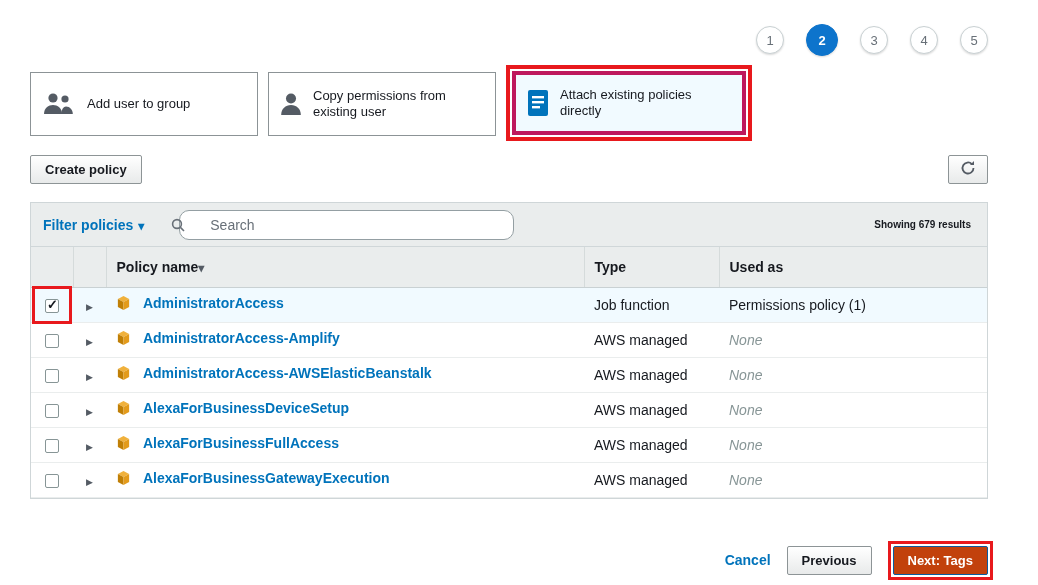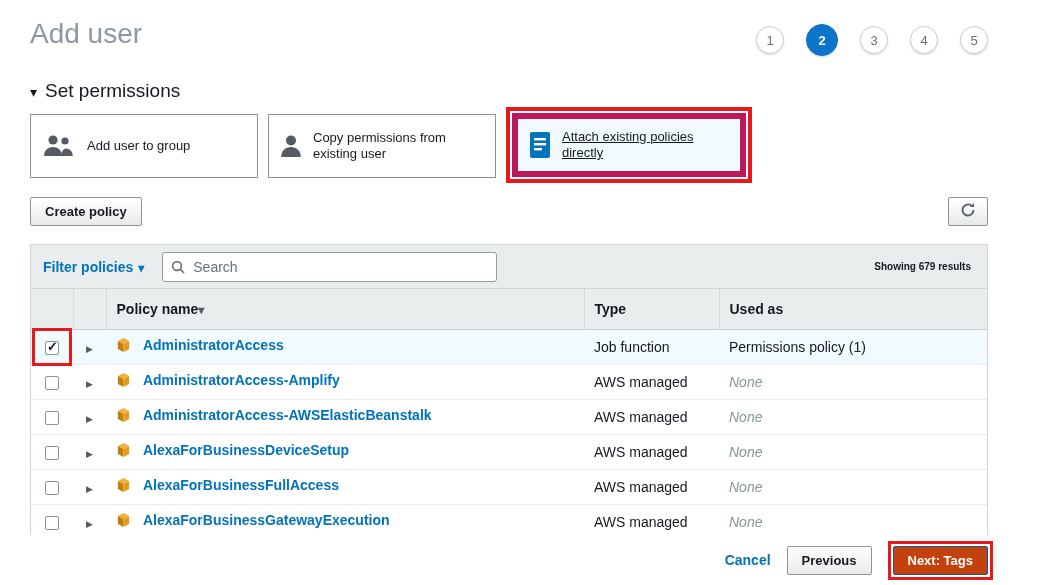--- a/index.html
+++ b/index.html
@@ -19,38 +19,38 @@
   
   .section-heading { padding:8px 0 12px 30px; font-size:19px; color:#16191f; display:flex; align-items:center; gap:8px; }
   .icon-caret-down-dark::before { content:"▾"; font-size:14px; color:#16191f; }
 
   
   .cards { display:flex; align-items:flex-start; gap:10px; padding:0 30px; }
   .card { width:228px; min-height:64px; border:1px solid #8c9396; background:#fff;
           display:flex; align-items:center; gap:10px; padding:6px 10px; cursor:pointer; }
   .card-label { font-size:13px; line-height:1.25; }
   .red-wrap { border:4px solid #e8191d; padding:2px; margin-top:-7px; background:#fff; }
-  .card.selected { width:234px; min-height:64px; background:#f1faff; border:6px solid #be185d;text-decoration:underline; }
+  .card.selected { width:234px; min-height:64px; background:#f1faff; border:4px solid #be185d; }
   .card-icon { flex:0 0 auto; display:flex; align-items:center; justify-content:center; }
 
   
   .toolbar { margin-top:14px; padding:0 50px 0 30px; display:flex; justify-content:space-between; align-items:center; }
   .btn { font-size:13px; font-weight:700; color:#16191f; padding:6px 14px;
          background:linear-gradient(#ffffff,#e8eaea); border:1px solid #8d9496; border-radius:2px; cursor:pointer; }
   .refresh-btn { width:40px; padding:4px 0; display:flex; align-items:center; justify-content:center; height:29px; }
 
   
   .panel { margin:18px 50px 0 30px; border:1px solid #cfd6d8; background:#fff; }
   .filterbar { height:44px; background:#eaeded; display:flex; align-items:center; padding:16px 12px; gap:18px;
                border-bottom:1px solid #d0d7d9; }
   .filter-link { color:#0073bb; font-weight:700; font-size:14px; cursor:pointer; display:flex; align-items:center; gap:5px; }
   .icon-caret-down-blue::before { content:"▾"; font-size:12px; color:#0073bb; }
   .searchwrap { position:relative; }
-  .search-input { width:335px; height:30px; border:1px solid #949fa3; border-radius:3px;
-                  padding:0 8px 0 30px; font-size:14px; background:#fff; color:#16191f; }
+  .search-input { width:335px; height:30px; border:1px solid #949fa3; border-radius:10px;
+                  padding:0 8px 0 30px; font-size:14px; background:#fff; color:#16191f;margin-left:17px; }
   .search-input::placeholder { color:#687078; }
   .search-icon { position:absolute; left:9px; top:8px; }
   .results { margin-left:auto; font-weight:700; font-size:10px; color:#16191f; padding-right:4px; }
 
   table { width:100%; border-collapse:collapse; table-layout:fixed; background:#fff; }
   th { background:#eaeded; height:40px; text-align:left; font-size:14px; font-weight:700; color:#16191f;
        padding:0 10px; border-bottom:1px solid #c9d1d3; border-left:1px solid #d5dbdb; }
   th:first-child { border-left:none; }
   .sort-label { display:inline-flex; align-items:center; cursor:pointer; }
   .icon-sort-down::before { content:"▾"; font-size:12px; color:#545b64; }
@@ -76,34 +76,29 @@
   .btn-primary { background:#c2410c; color:#fff; border:1px solid #0a5a9e; font-weight:700;
                  font-size:13px; padding:6px 14px; border-radius:2px; cursor:pointer; }
   .red-next-wrap { border:3px solid #e8191d; padding:2px; background:#fff; }
 </style>
 </head>
 <body>
 
 <div class="page">
 
   <div class="header">
-    <div class="page-title">Add user</div>
     <div class="steps">
       <div class="step">1</div>
       <div class="step active">2</div>
       <div class="step">3</div>
       <div class="step">4</div>
       <div class="step">5</div>
     </div>
   </div>
 
-  <div class="section-heading">
-    <span class="icon-caret-down-dark"></span>
-    <span>Set permissions</span>
-  </div>
 
   <div class="cards">
 
     <div class="card">
       <span class="card-icon">
         <svg width="36" height="24" viewBox="0 0 36 24">
           <circle cx="12" cy="6" r="4.6" fill="#545b64"></circle>
           <path d="M3 22c0-6 4.5-9 9-9s9 3 9 9z" fill="#545b64"></path>
           <circle cx="24" cy="7" r="3.6" fill="#545b64"></circle>
           <path d="M20 22c.5-4.5 2.5-7.5 5-7.5 3.8 0 6.8 3.2 6.8 7.5z" fill="#545b64"></path>

